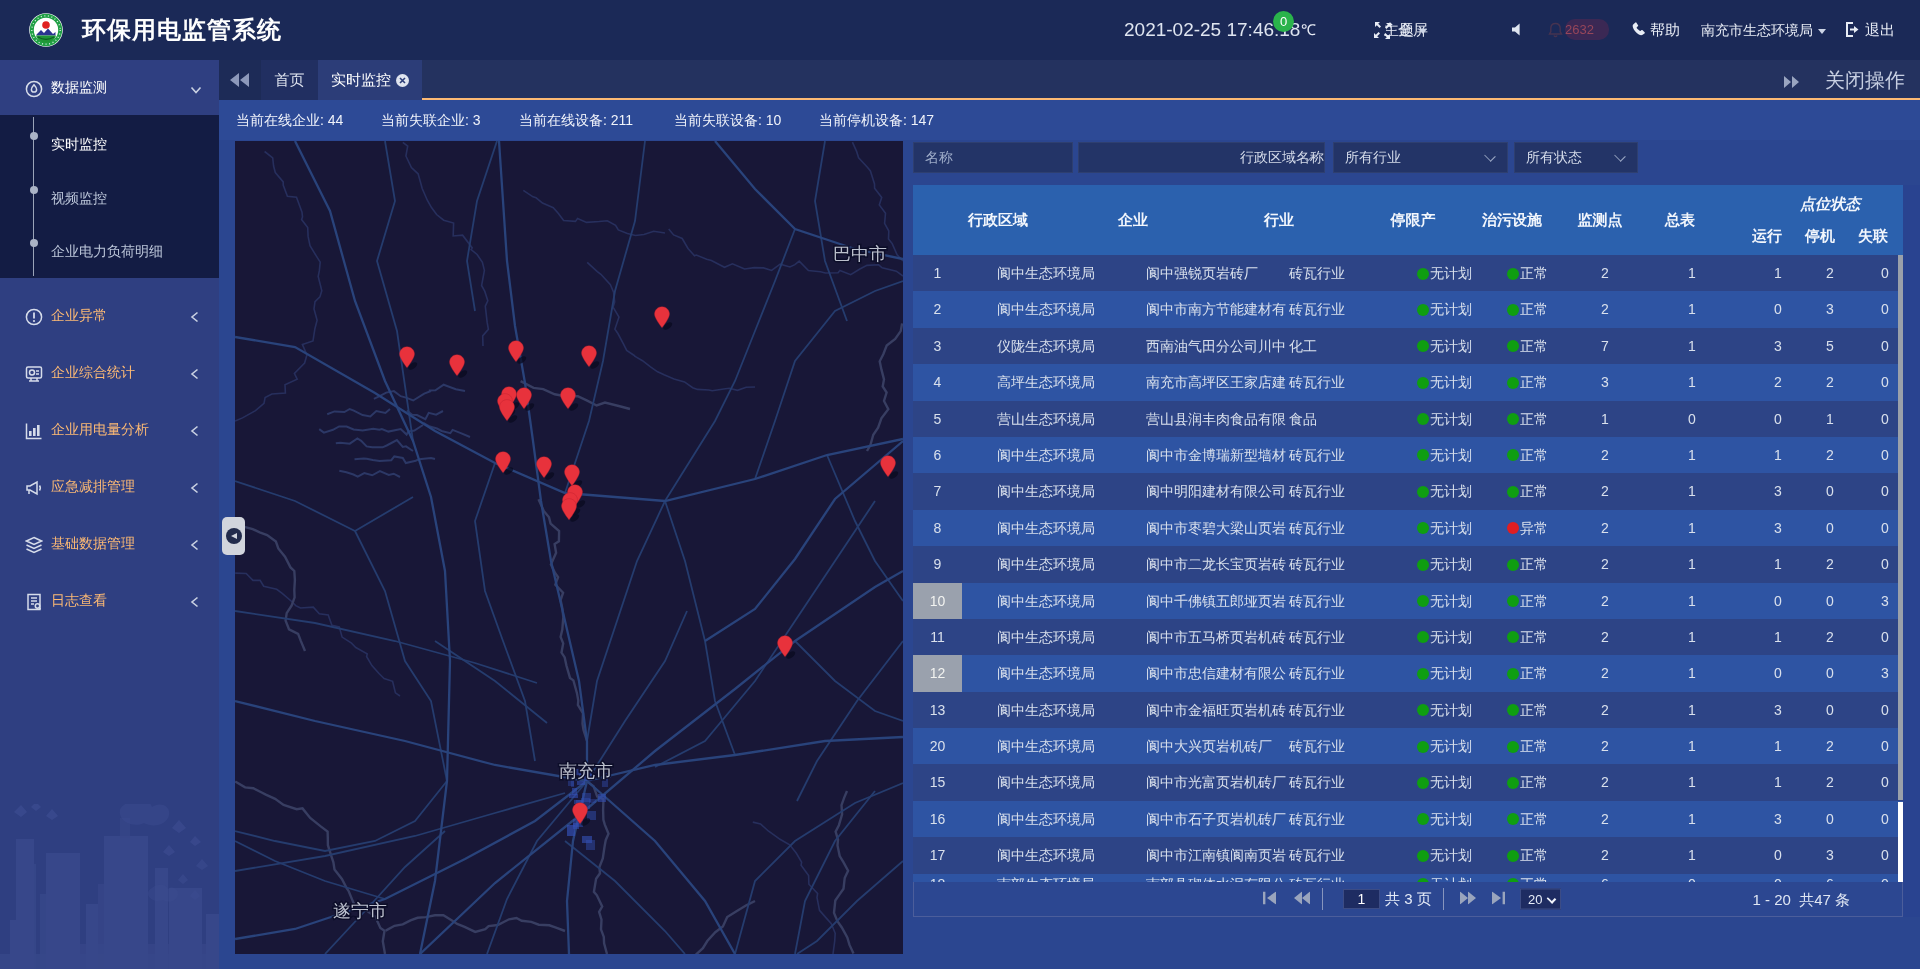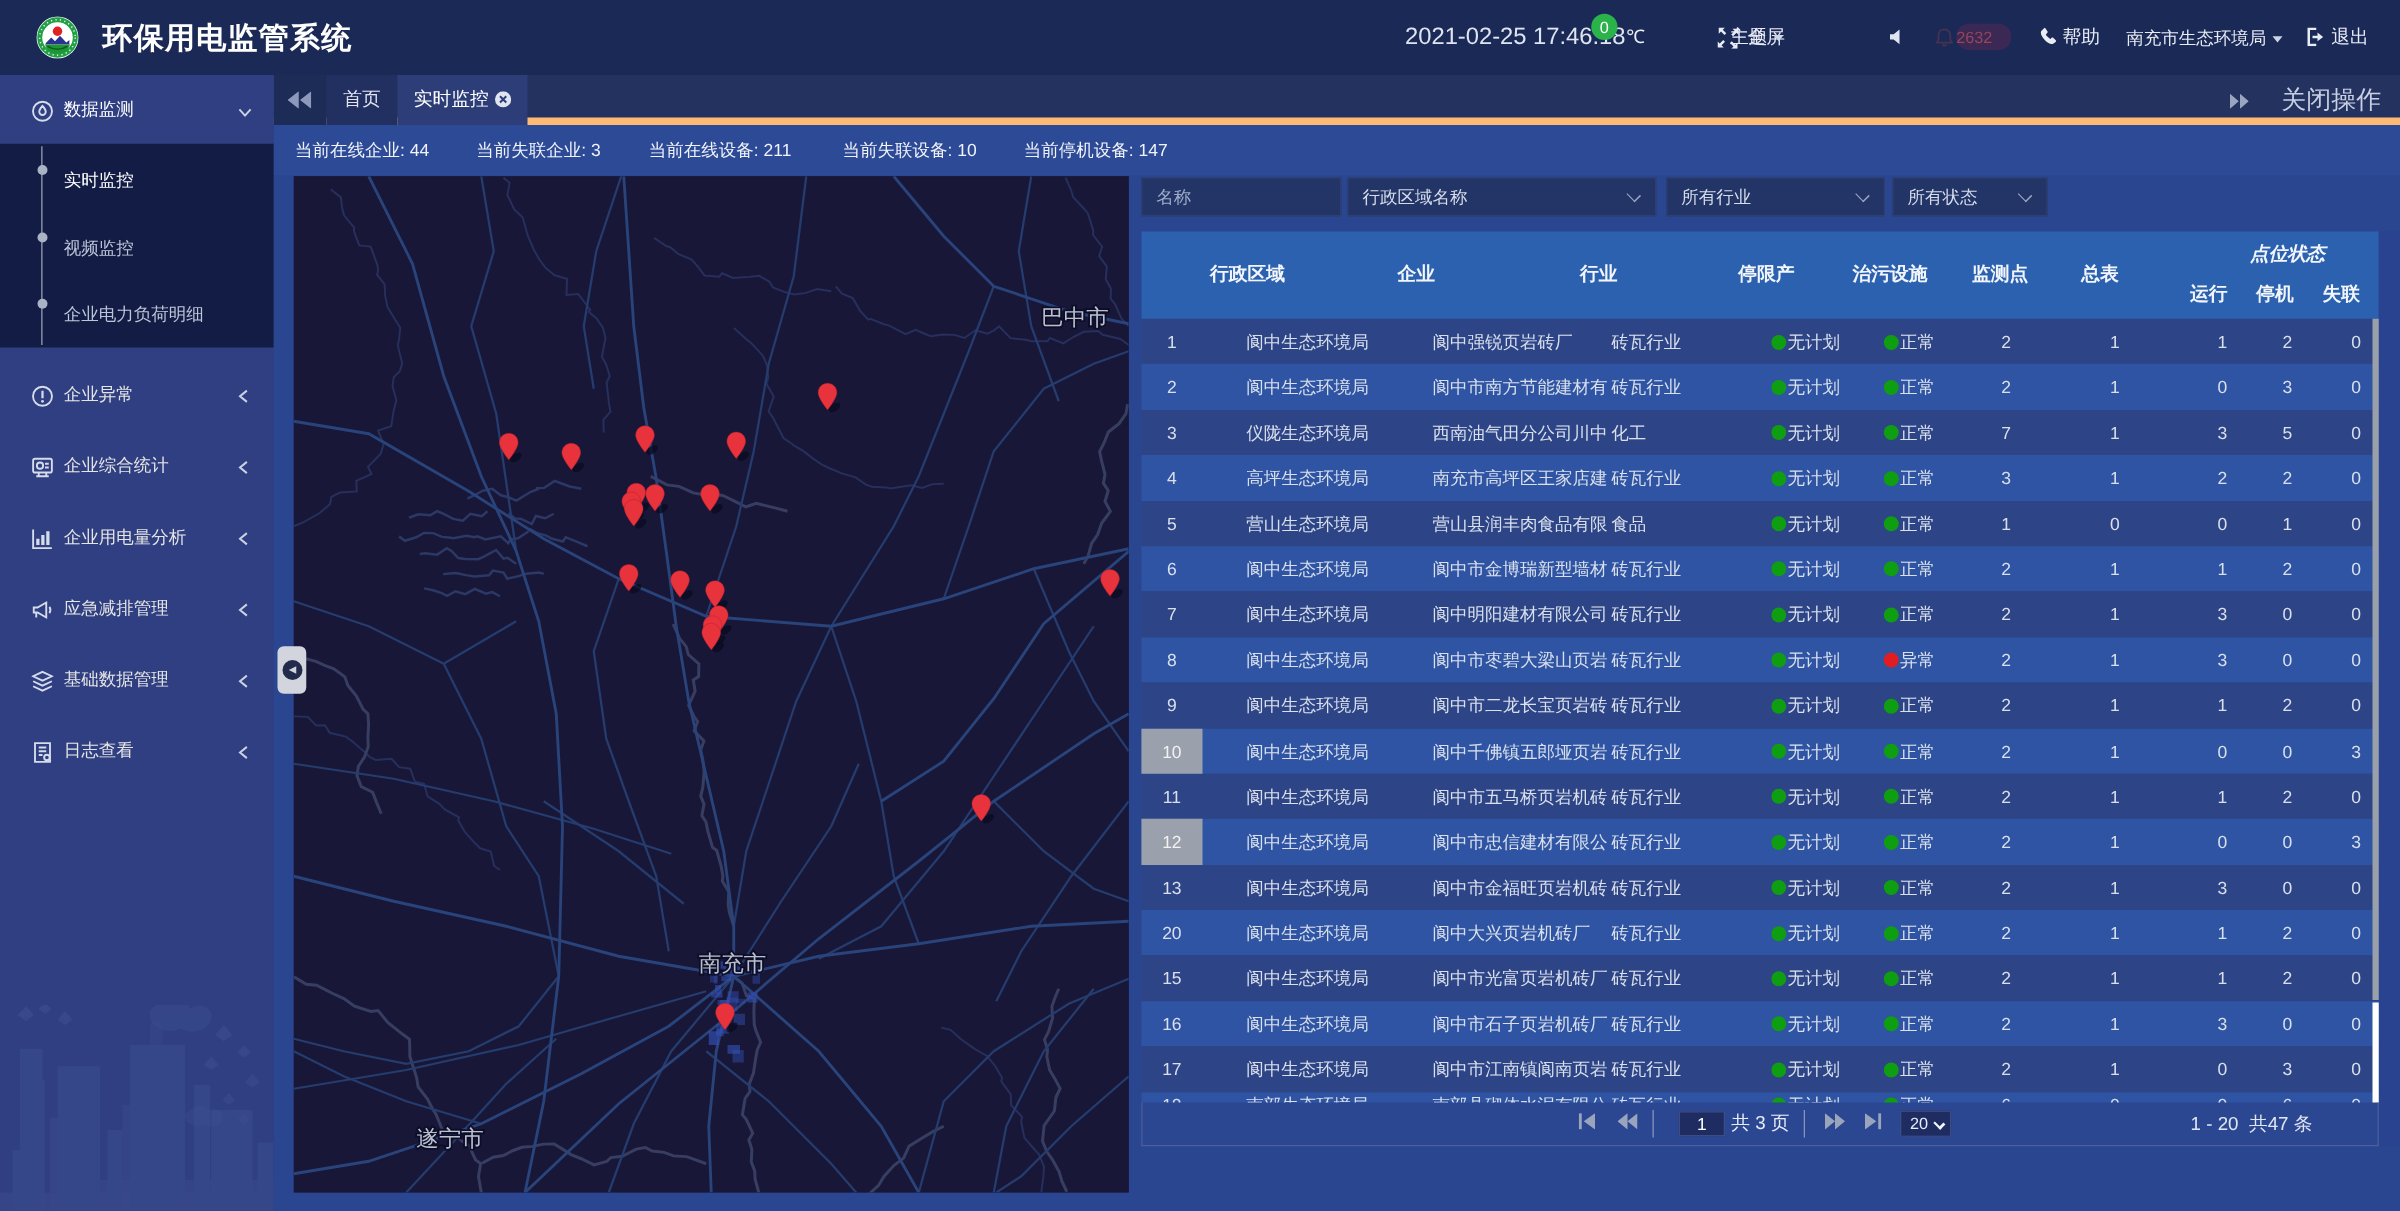--- a/index.html
+++ b/index.html
@@ -7,32 +7,32 @@
 #header{position:absolute;left:0;top:0;width:1920px;height:60px;background:#1b2957;z-index:30;}
 #logo{position:absolute;left:29px;top:13px;width:34px;height:34px;}
 #title{position:absolute;left:82px;top:14px;font-size:24px;font-weight:bold;color:#fefefe;letter-spacing:1px;}
 .hitem{position:absolute;top:0;height:60px;line-height:60px;color:#e8ecf5;font-size:15px;white-space:nowrap;}
 #hdate{left:1124px;font-size:19px;color:#dfe5f0;letter-spacing:0;}
 #htemp{left:1273px;top:11px;height:21px;width:21px;line-height:21px;background:#2ab34b;border-radius:50%;color:#fff;font-size:13px;text-align:center;}
 #hcels{left:1301px;font-size:15px;}
 .caret{display:inline-block;width:0;height:0;border-left:4.5px solid transparent;border-right:4.5px solid transparent;border-top:5.5px solid #cdd5e6;vertical-align:middle;margin-left:5px;}
 
 #sidebar{position:absolute;left:0;top:60px;width:219px;height:909px;background:#2f3f81;z-index:20;overflow:hidden;}
-.mitem{position:relative;height:57px;color:#e5e5e5;font-size:14px;}
+.mitem{position:relative;height:57px;color:#fdba74;font-size:14px;}
 .mitem .txt{position:absolute;left:51px;top:50%;transform:translateY(-50%);font-size:14px;}
 .mitem .ico{position:absolute;left:25px;top:50%;transform:translateY(-50%);width:16px;height:16px;}
 .mitem .chev{position:absolute;right:19px;top:50%;transform:translateY(-50%);width:10px;height:12px;}
 #m-first{height:55px;color:#fff;}
 #submenu{background:#131c44;height:163px;position:relative;}
 .sline{position:absolute;left:33px;top:2px;bottom:2px;width:1px;background:#9aa3b8;}
 .sitem{position:absolute;left:51px;color:#bcc6d9;font-size:14px;transform:translateY(-50%);}
 .sdot{position:absolute;left:30px;width:8px;height:8px;border-radius:50%;background:#aab3c6;transform:translateY(-50%);margin-top:-9px;}
 #citysil{position:absolute;left:0;bottom:0;width:219px;height:165px;opacity:.6;}
 
-#tabbar{position:absolute;left:219px;top:60px;width:1701px;height:40px;background:#24325f;border-bottom:6px solid #fdba74;z-index:10;}
+#tabbar{position:absolute;left:219px;top:60px;width:1701px;height:40px;background:#24325f;border-bottom:2px solid #fdba74;z-index:10;}
 #tb-left{position:absolute;left:0;top:0;width:42px;height:40px;background:#1d2b57;}
 .tab{position:absolute;top:0;height:40px;line-height:40px;font-size:15px;color:#dfe4ef;text-align:center;}
 #tab-home{left:42px;width:57px;background:#212f61;}
 #tab-act{left:99px;width:104px;background:#2c3d78;color:#fff;}
 #tb-right{position:absolute;right:15px;top:0;height:40px;line-height:40px;color:#c7cfe2;font-size:20px;}
 
 #stats{position:absolute;left:219px;top:100px;width:1701px;height:40px;background:#2d4a96;color:#f0f3fa;font-size:14px;line-height:40px;white-space:nowrap;}
 #stats span{position:absolute;top:0;}
 
 #map{position:absolute;left:235px;top:141px;width:668px;height:813px;background:#181737;z-index:5;}
@@ -439,21 +439,21 @@
   </div>
 <div id="stats">
     <span style="left:17px">当前在线企业: 44</span>
     <span style="left:162px">当前失联企业: 3</span>
     <span style="left:300px">当前在线设备: 211</span>
     <span style="left:455px">当前失联设备: 10</span>
     <span style="left:600px">当前停机设备: 147</span>
   </div>
 <div id="collapse"></div>
 <div class="fbox" style="left:913px;width:160px;color:#9fadc9">名称</div>
-<div class="fbox" style="left:1078px;width:247px;">行政区域名称<span class="chv"></span></div>
+<div class="fbox" style="left:1078px;width:247px;text-align:right;">行政区域名称<span class="chv"></span></div>
 <div class="fbox" style="left:1333px;width:175px;">所有行业<span class="chv"></span></div>
 <div class="fbox" style="left:1514px;width:124px;">所有状态<span class="chv"></span></div>
 <div id="rstrip"></div>
 <div id="sb-grey"></div>
 <div id="sb-white"></div>
 <div id="grid">
     <div id="ghead">
       <span class="h1" style="left:55px">行政区域</span>
       <span class="h1" style="left:205px">企业</span>
       <span class="h1" style="left:351px">行业</span>

